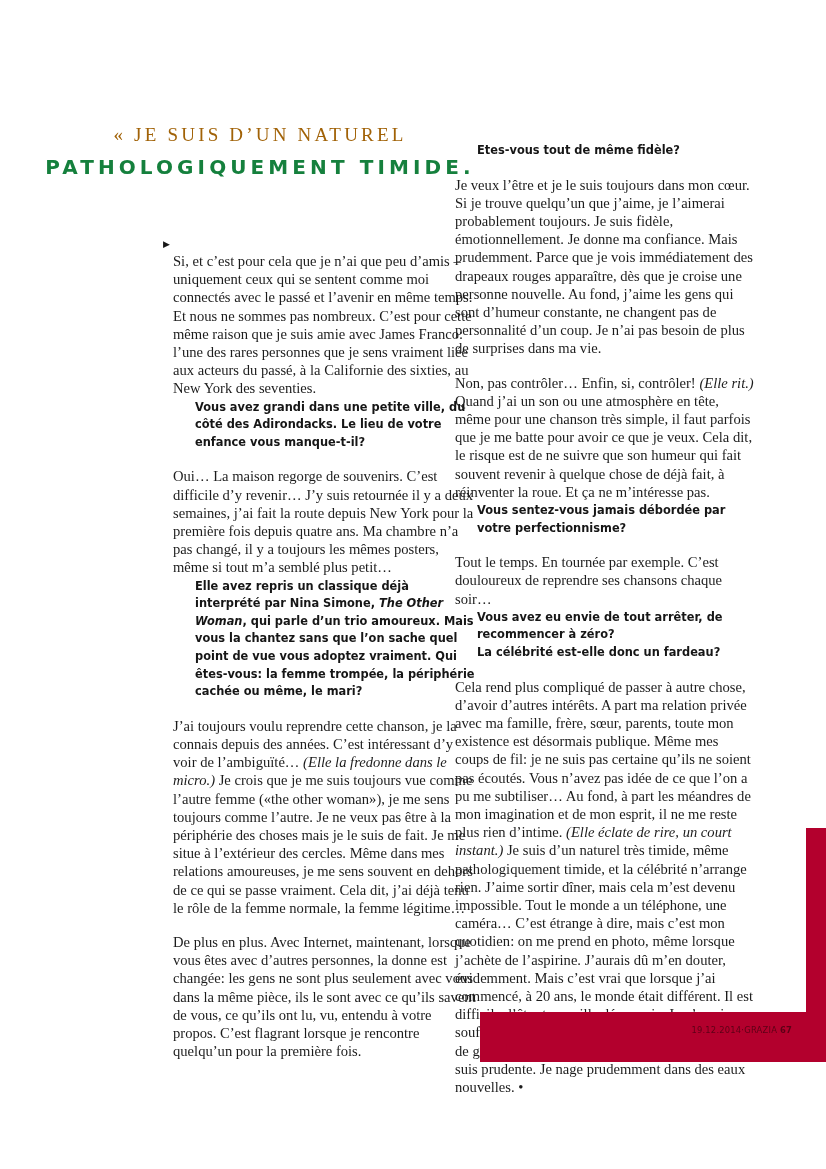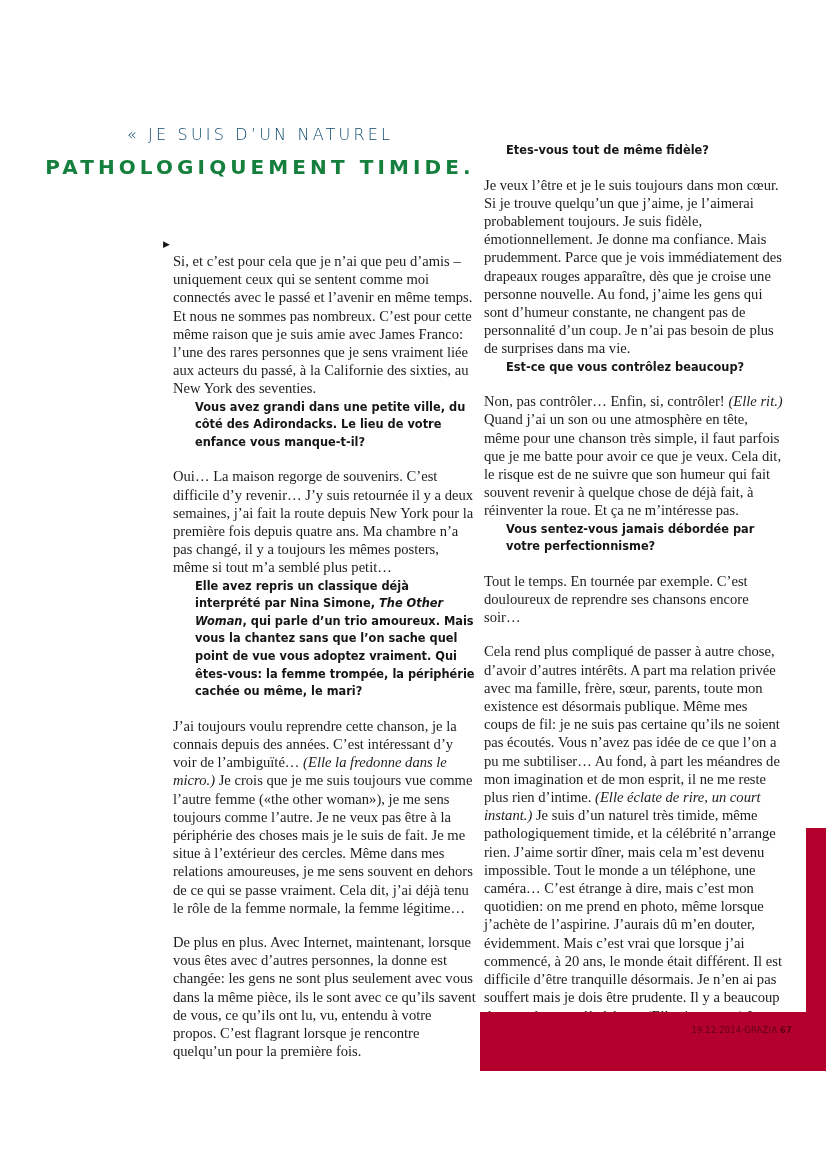--- a/index.html
+++ b/index.html
@@ -5,51 +5,51 @@
   html, body { margin: 0; padding: 0; }
   body {
     width: 826px; height: 1169px; position: relative; overflow: hidden;
     background: #ffffff; color: #1a1a1a;
   }
   .headline {
     position: absolute; left: 40px; top: 118px; width: 440px;
     text-align: center; font-family: "DejaVu Sans", sans-serif;
   }
   .headline .l1, .headline .l3 {
-    font-size: 16px; letter-spacing: 3.2px; font-weight: 300; color: #0c4a6e;
-    line-height: 33px; white-space: nowrap;
+    font-size: 19px; letter-spacing: 3.2px; font-weight: 300; color: #a16207;
+    line-height: 33px; white-space: nowrap; font-family: Liberation Serif, serif;
   }
   .headline .l2 {
     font-size: 20px; letter-spacing: 4.1px; font-weight: bold; color: #15803d;
     line-height: 33px; white-space: nowrap;
   }
   .col {
     position: absolute; font-family: "Liberation Serif", "DejaVu Serif", serif;
     font-size: 14.6px; line-height: 18.2px; color: #1c1c1c;
   }
   .col-left { left: 173px; top: 236px; width: 305px; }
-  .col-right { left: 484px; top: 142px; width: 300px; }
+  .col-right { left: 455px; top: 142px; width: 300px; }
   .q {
     font-family: "DejaVu Sans", sans-serif; font-weight: bold;
     font-size: 11.4px; line-height: 17.6px; color: #161616;
     padding-left: 22px; margin: 0;
   }
   .q.first { position: relative; }
   .q .arrow {
     position: absolute; left: -10px; top: 0; font-size: 9px; line-height: 17.6px;
   }
   .a { margin: 16px 0 1px 0; font-family: Liberation Serif, serif; }
   .a .it { font-style: italic; }
   .q .ttl { font-style: italic; }
   .red-vert {
     position: absolute; left: 806px; top: 828px; width: 20px; height: 226px;
     background: #b3002d;
   }
   .red-band {
-    position: absolute; left: 480px; top: 1012px; width: 346px; height: 59px;
+    position: absolute; left: 480px; top: 1012px; width: 346px; height: 50px;
     background: #b3002d;
   }
   .folio {
     position: absolute; right: 34px; top: 13px;
     font-family: "DejaVu Sans", sans-serif; font-size: 8.4px; color: #5c0016;
     letter-spacing: 0.2px;
   }
   .folio b { font-weight: bold; }
 </style>
 </head>
@@ -76,29 +76,30 @@
     <span>J’ai toujours voulu reprendre cette chanson, je la connais depuis des années. C’est intéressant d’y voir de l’ambiguïté… </span><span class="it">(Elle la fredonne dans le micro.)</span><span> Je crois que je me suis toujours vue comme l’autre femme («the other woman»), je me sens toujours comme l’autre. Je ne veux pas être à la périphérie des choses mais je le suis de fait. Je me situe à l’extérieur des cercles. Même dans mes relations amoureuses, je me sens souvent en dehors de ce qui se passe vraiment. Cela dit, j’ai déjà tenu le rôle de la femme normale, la femme légitime…</span>
   </p>
 
   <p class="a">De plus en plus. Avec Internet, maintenant, lorsque vous êtes avec d’autres personnes, la donne est changée: les gens ne sont plus seulement avec vous dans la même pièce, ils le sont avec ce qu’ils savent de vous, ce qu’ils ont lu, vu, entendu à votre propos. C’est flagrant lorsque je rencontre quelqu’un pour la première fois.</p>
 </div>
 
 <div class="col col-right">
   <p class="q">Etes-vous tout de même fidèle?</p>
   <p class="a">Je veux l’être et je le suis toujours dans mon cœur. Si je trouve quelqu’un que j’aime, je l’aimerai probablement toujours. Je suis fidèle, émotionnellement. Je donne ma confiance. Mais prudemment. Parce que je vois immédiatement des drapeaux rouges apparaître, dès que je croise une personne nouvelle. Au fond, j’aime les gens qui sont d’humeur constante, ne changent pas de personnalité d’un coup. Je n’ai pas besoin de plus de surprises dans ma vie.</p>
 
-  <p class="q">Est-ce que vous contrôlez beaucoup?</p>
   <p class="a">
     <span>Non, pas contrôler… Enfin, si, contrôler! </span><span class="it">(Elle rit.)</span><span> Quand j’ai un son ou une atmosphère en tête, même pour une chanson très simple, il faut parfois que je me batte pour avoir ce que je veux. Cela dit, le risque est de ne suivre que son humeur qui fait souvent revenir à quelque chose de déjà fait, à réinventer la roue. Et ça ne m’intéresse pas.</span>
   </p>
 
   <p class="q">Vous sentez-vous jamais débordée par votre perfectionnisme?</p>
-  <p class="a">Tout le temps. En tournée par exemple. C’est douloureux de reprendre ses chansons encore soir…</p>
+  <p class="a">Tout le temps. En tournée par exemple. C’est douloureux de reprendre ses chansons chaque soir…</p>
 
+  <p class="q">Vous avez eu envie de tout arrêter, de recommencer à zéro?</p>
 
+  <p class="q">La célébrité est-elle donc un fardeau?</p>
   <p class="a">
     <span>Cela rend plus compliqué de passer à autre chose, d’avoir d’autres intérêts. A part ma relation privée avec ma famille, frère, sœur, parents, toute mon existence est désormais publique. Même mes coups de fil: je ne suis pas certaine qu’ils ne soient pas écoutés. Vous n’avez pas idée de ce que l’on a pu me subtiliser… Au fond, à part les méandres de mon imagination et de mon esprit, il ne me reste plus rien d’intime. </span><span class="it">(Elle éclate de rire, un court instant.)</span><span> Je suis d’un naturel très timide, même pathologiquement timide, et la célébrité n’arrange rien. J’aime sortir dîner, mais cela m’est devenu impossible. Tout le monde a un téléphone, une caméra… C’est étrange à dire, mais c’est mon quotidien: on me prend en photo, même lorsque j’achète de l’aspirine. J’aurais dû m’en douter, évidemment. Mais c’est vrai que lorsque j’ai commencé, à 20 ans, le monde était différent. Il est difficile d’être tranquille désormais. Je n’en ai pas souffert mais je dois être prudente. Il y a beaucoup de gens étranges là-dehors. </span><span class="it">(Elle rit encore.)</span><span> Je suis prudente. Je nage prudemment dans des eaux nouvelles.</span><span> •</span>
   </p>
 </div>
 
 <div class="red-vert" style="background: rgb(179, 0, 45);"></div>
 <div class="red-band" style="background: rgb(179, 0, 45);">
   <div class="folio">
     <span>19.12.2014·GRAZIA</span>
     <b>67</b>

